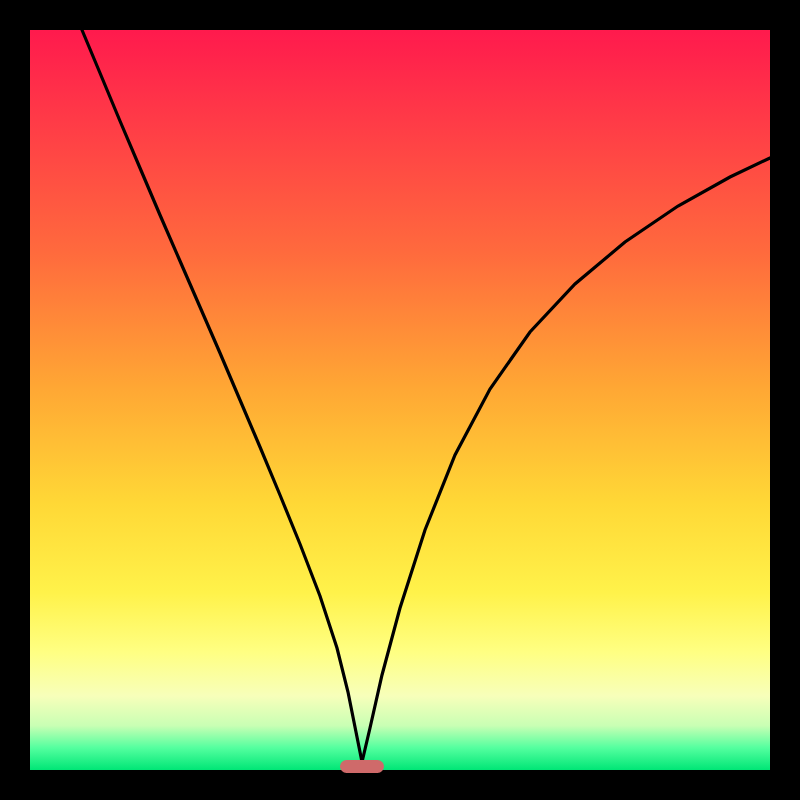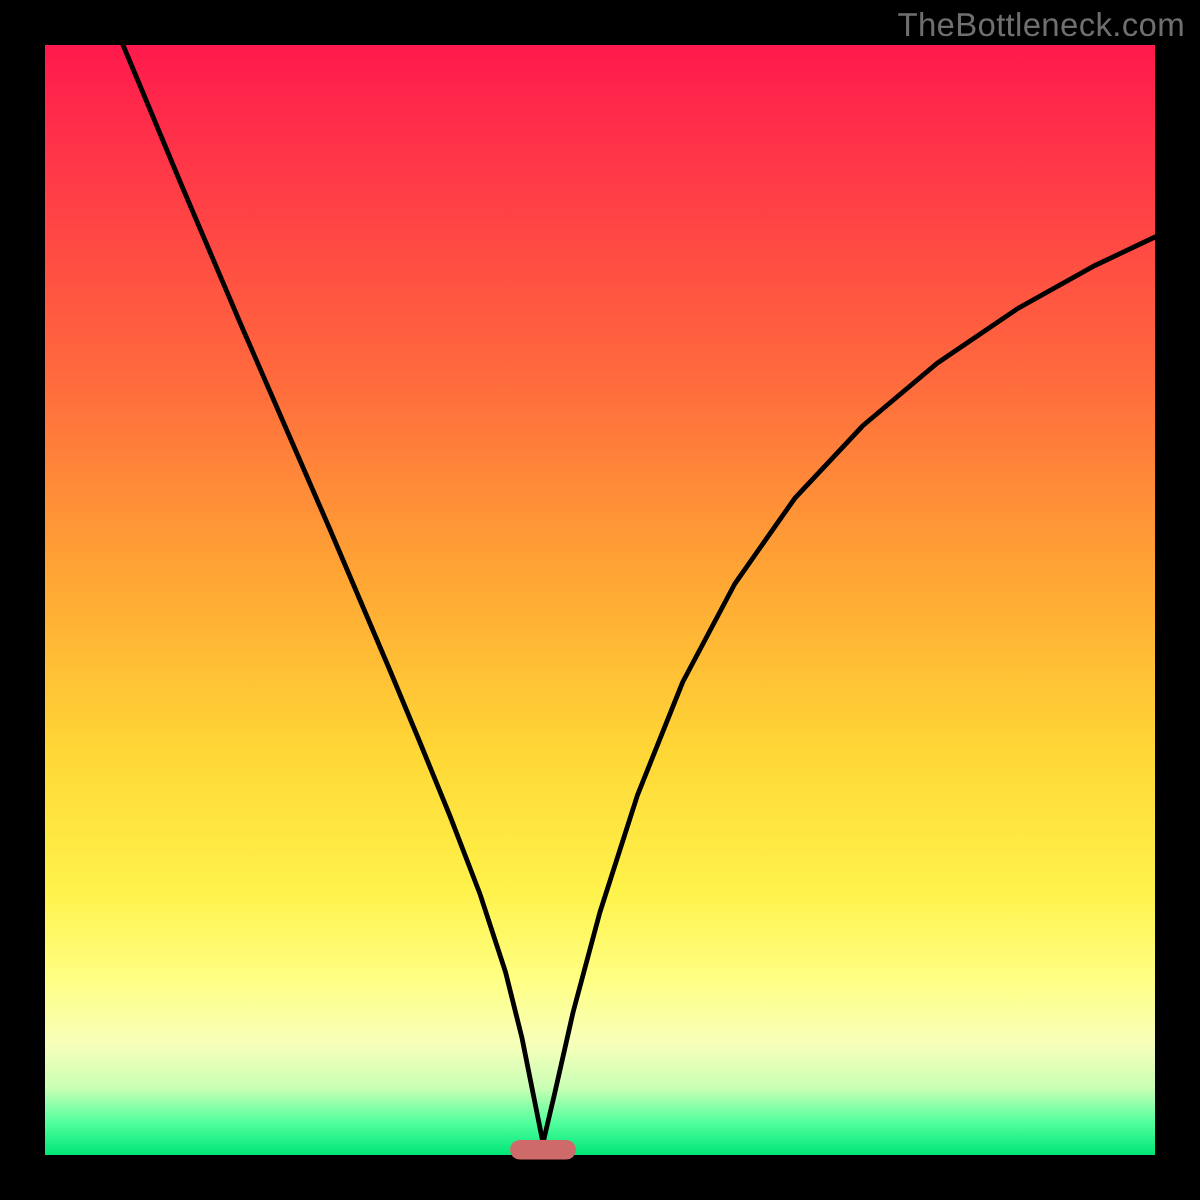--- a/index.html
+++ b/index.html
@@ -64,21 +64,20 @@
     border-radius: 7px;
     background: #cf6a6a;
     z-index: 3;
   }
 </style>
 </head>
 <body>
 
 <div class="outer">
 
-  <div class="watermark">TheBottleneck.com</div>
 
   <div class="plot">
 
     <svg class="curves" viewBox="0 0 740 740" preserveAspectRatio="none">
       <path fill="none" stroke="#000" stroke-width="3.2" stroke-linecap="round" d="M52.0 0.0 L70.0 43.0 L90.0 91.0 L110.0 138.0 L130.0 185.0 L150.0 231.0 L170.0 277.0 L190.0 323.0 L210.0 370.0 L230.0 417.0 L250.0 465.0 L270.0 514.0 L290.0 566.0 L307.0 618.0 L318.0 662.0 L326.0 702.0 L332.0 732.0"></path>
       <path fill="none" stroke="#000" stroke-width="3.2" stroke-linecap="round" d="M332.0 732.0 L340.0 698.0 L352.0 645.0 L370.0 578.0 L395.0 500.0 L425.0 425.0 L460.0 359.0 L500.0 302.0 L545.0 254.0 L595.0 212.0 L648.0 176.0 L700.0 147.0 L740.0 128.0"></path>
     </svg>
 
     <div class="marker" style="left: 310px; bottom: -2.5px; width: 44px; height: 13px;"></div>
   </div>

